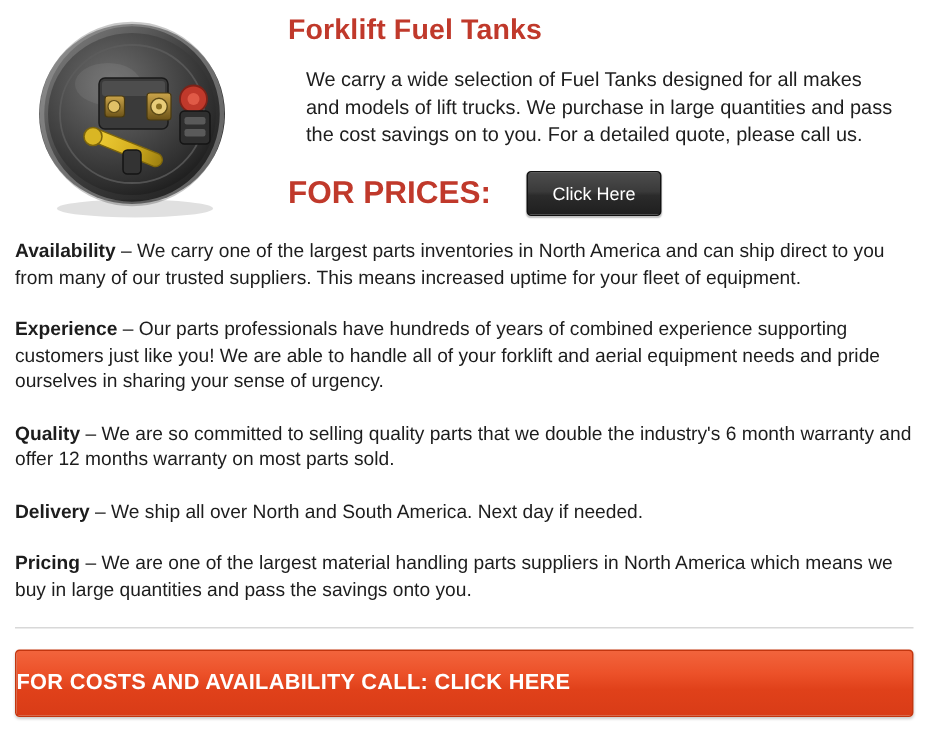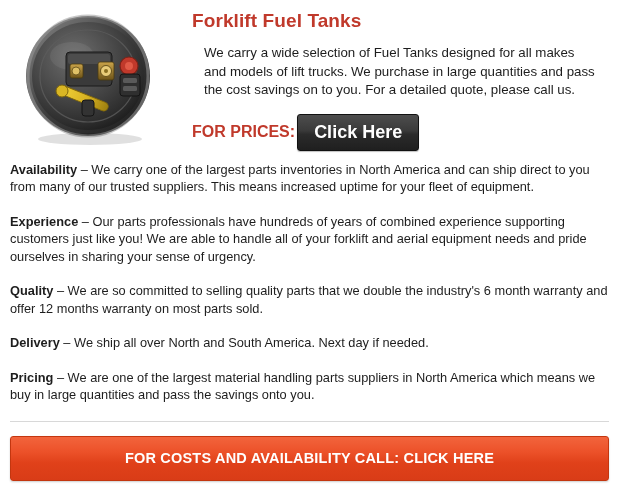--- a/index.html
+++ b/index.html
@@ -53,32 +53,32 @@
     line-height: 18.5px;
     margin: 12px;
     color: #1d1d1d;
   }
   .prices-row {
     margin-top: 14px;
     display: flex;
     align-items: center;
   }
   .prices-label {
-    font-size: 16px;
+    font-size: 21px;
     font-weight: bold;
     color: #c0392b;
-    margin-right: 2px;
+    margin-right: 24px;
     white-space: nowrap;
   }
   .click-here-btn {
     display: inline-block;
     background: linear-gradient(to bottom, #4d4d4d 0%, #3a3a3a 45%, #2b2b2b 55%, #1f1f1f 100%);
     color: #ffffff;
-    font-size: 18px;
-    font-weight: bold;
+    font-size: 12px;
+    font-weight: normal;
     padding: 7px 16px;
     border: 1px solid #111111;
     border-radius: 3px;
     text-align: left;
     cursor: pointer;
     box-shadow: 0 1px 1px rgba(0,0,0,0.25);
   }
 
   
   .body-copy {
@@ -107,21 +107,21 @@
   }
   .cta {
     display: block;
     width: 100%;
     background: linear-gradient(to bottom, #f2643c 0%, #ec5129 35%, #e0411a 60%, #d93c17 100%);
     border: 1px solid #c3360f;
     border-radius: 3px;
     color: #ffffff;
     font-size: 14.5px;
     font-weight: bold;
-    text-align: center;
+    text-align: left;
     padding: 13px 0 14px 0;
     letter-spacing: 0.2px;
     cursor: pointer;
     box-shadow: 0 1px 2px rgba(0,0,0,0.2);
   }
 </style>
 </head>
 <body>
 
 <div class="page">

